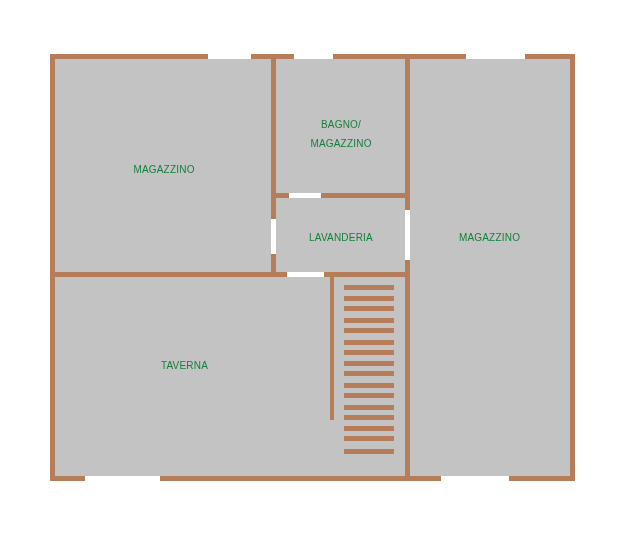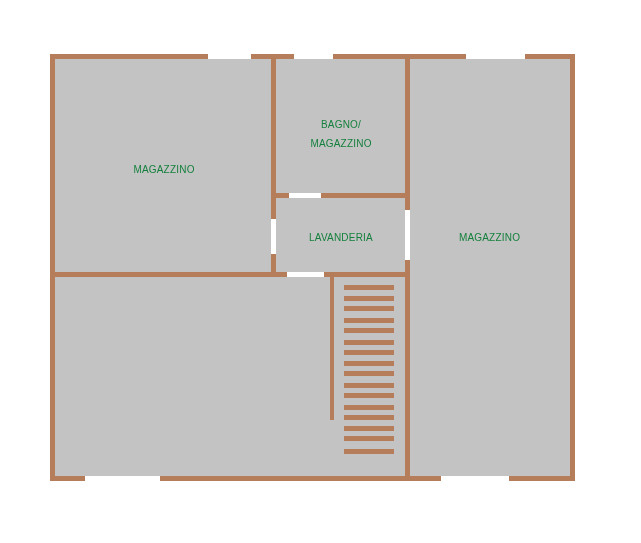--- a/index.html
+++ b/index.html
@@ -62,13 +62,14 @@
     <div class="tread" style="top:426px;"></div>
     <div class="tread" style="top:436px;"></div>
     <div class="tread" style="top:449px;"></div>
   </div>
 
   <div class="label" style="left:55px;top:160px;width:218px;">MAGAZZINO</div>
   <div class="label" style="left:276px;top:115px;width:130px;">BAGNO/</div>
   <div class="label" style="left:276px;top:134px;width:130px;">MAGAZZINO</div>
   <div class="label" style="left:276px;top:228px;width:130px;">LAVANDERIA</div>
   <div class="label" style="left:409px;top:228px;width:161px;">MAGAZZINO</div>
+  <div class="label" style="left:55px;top:356px;width:259px;">TAVERNA</div>
 </div>
 
 </body></html>

